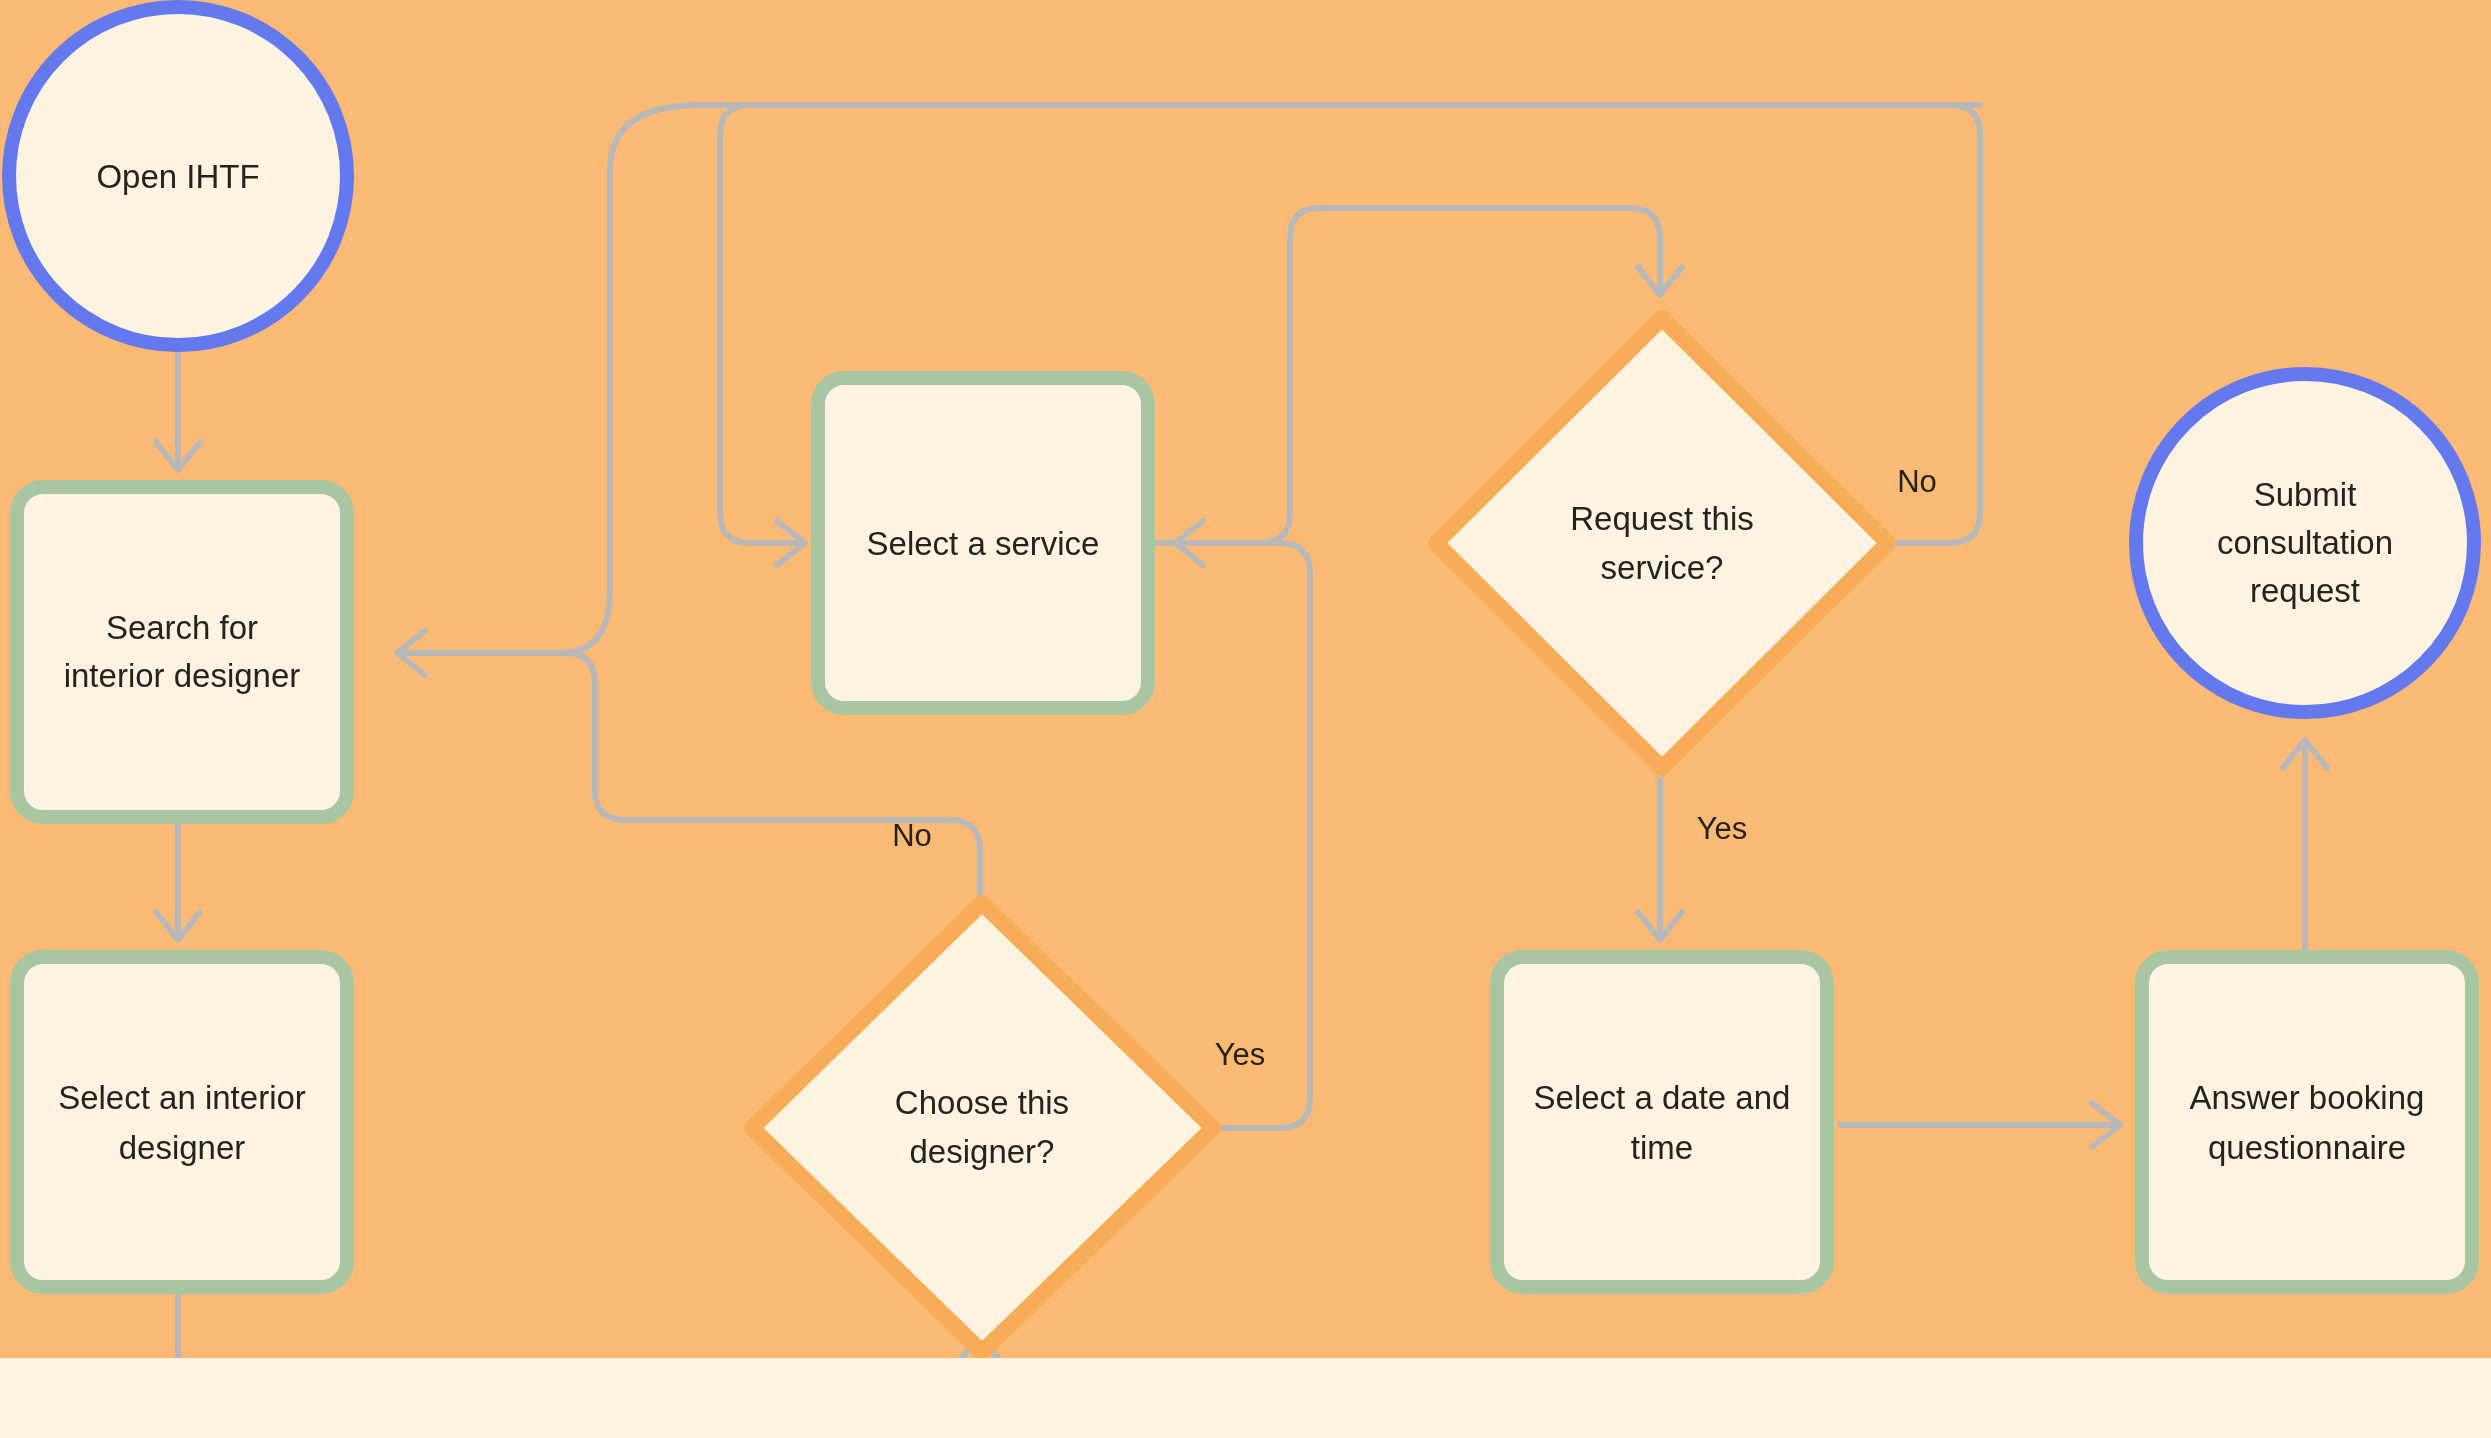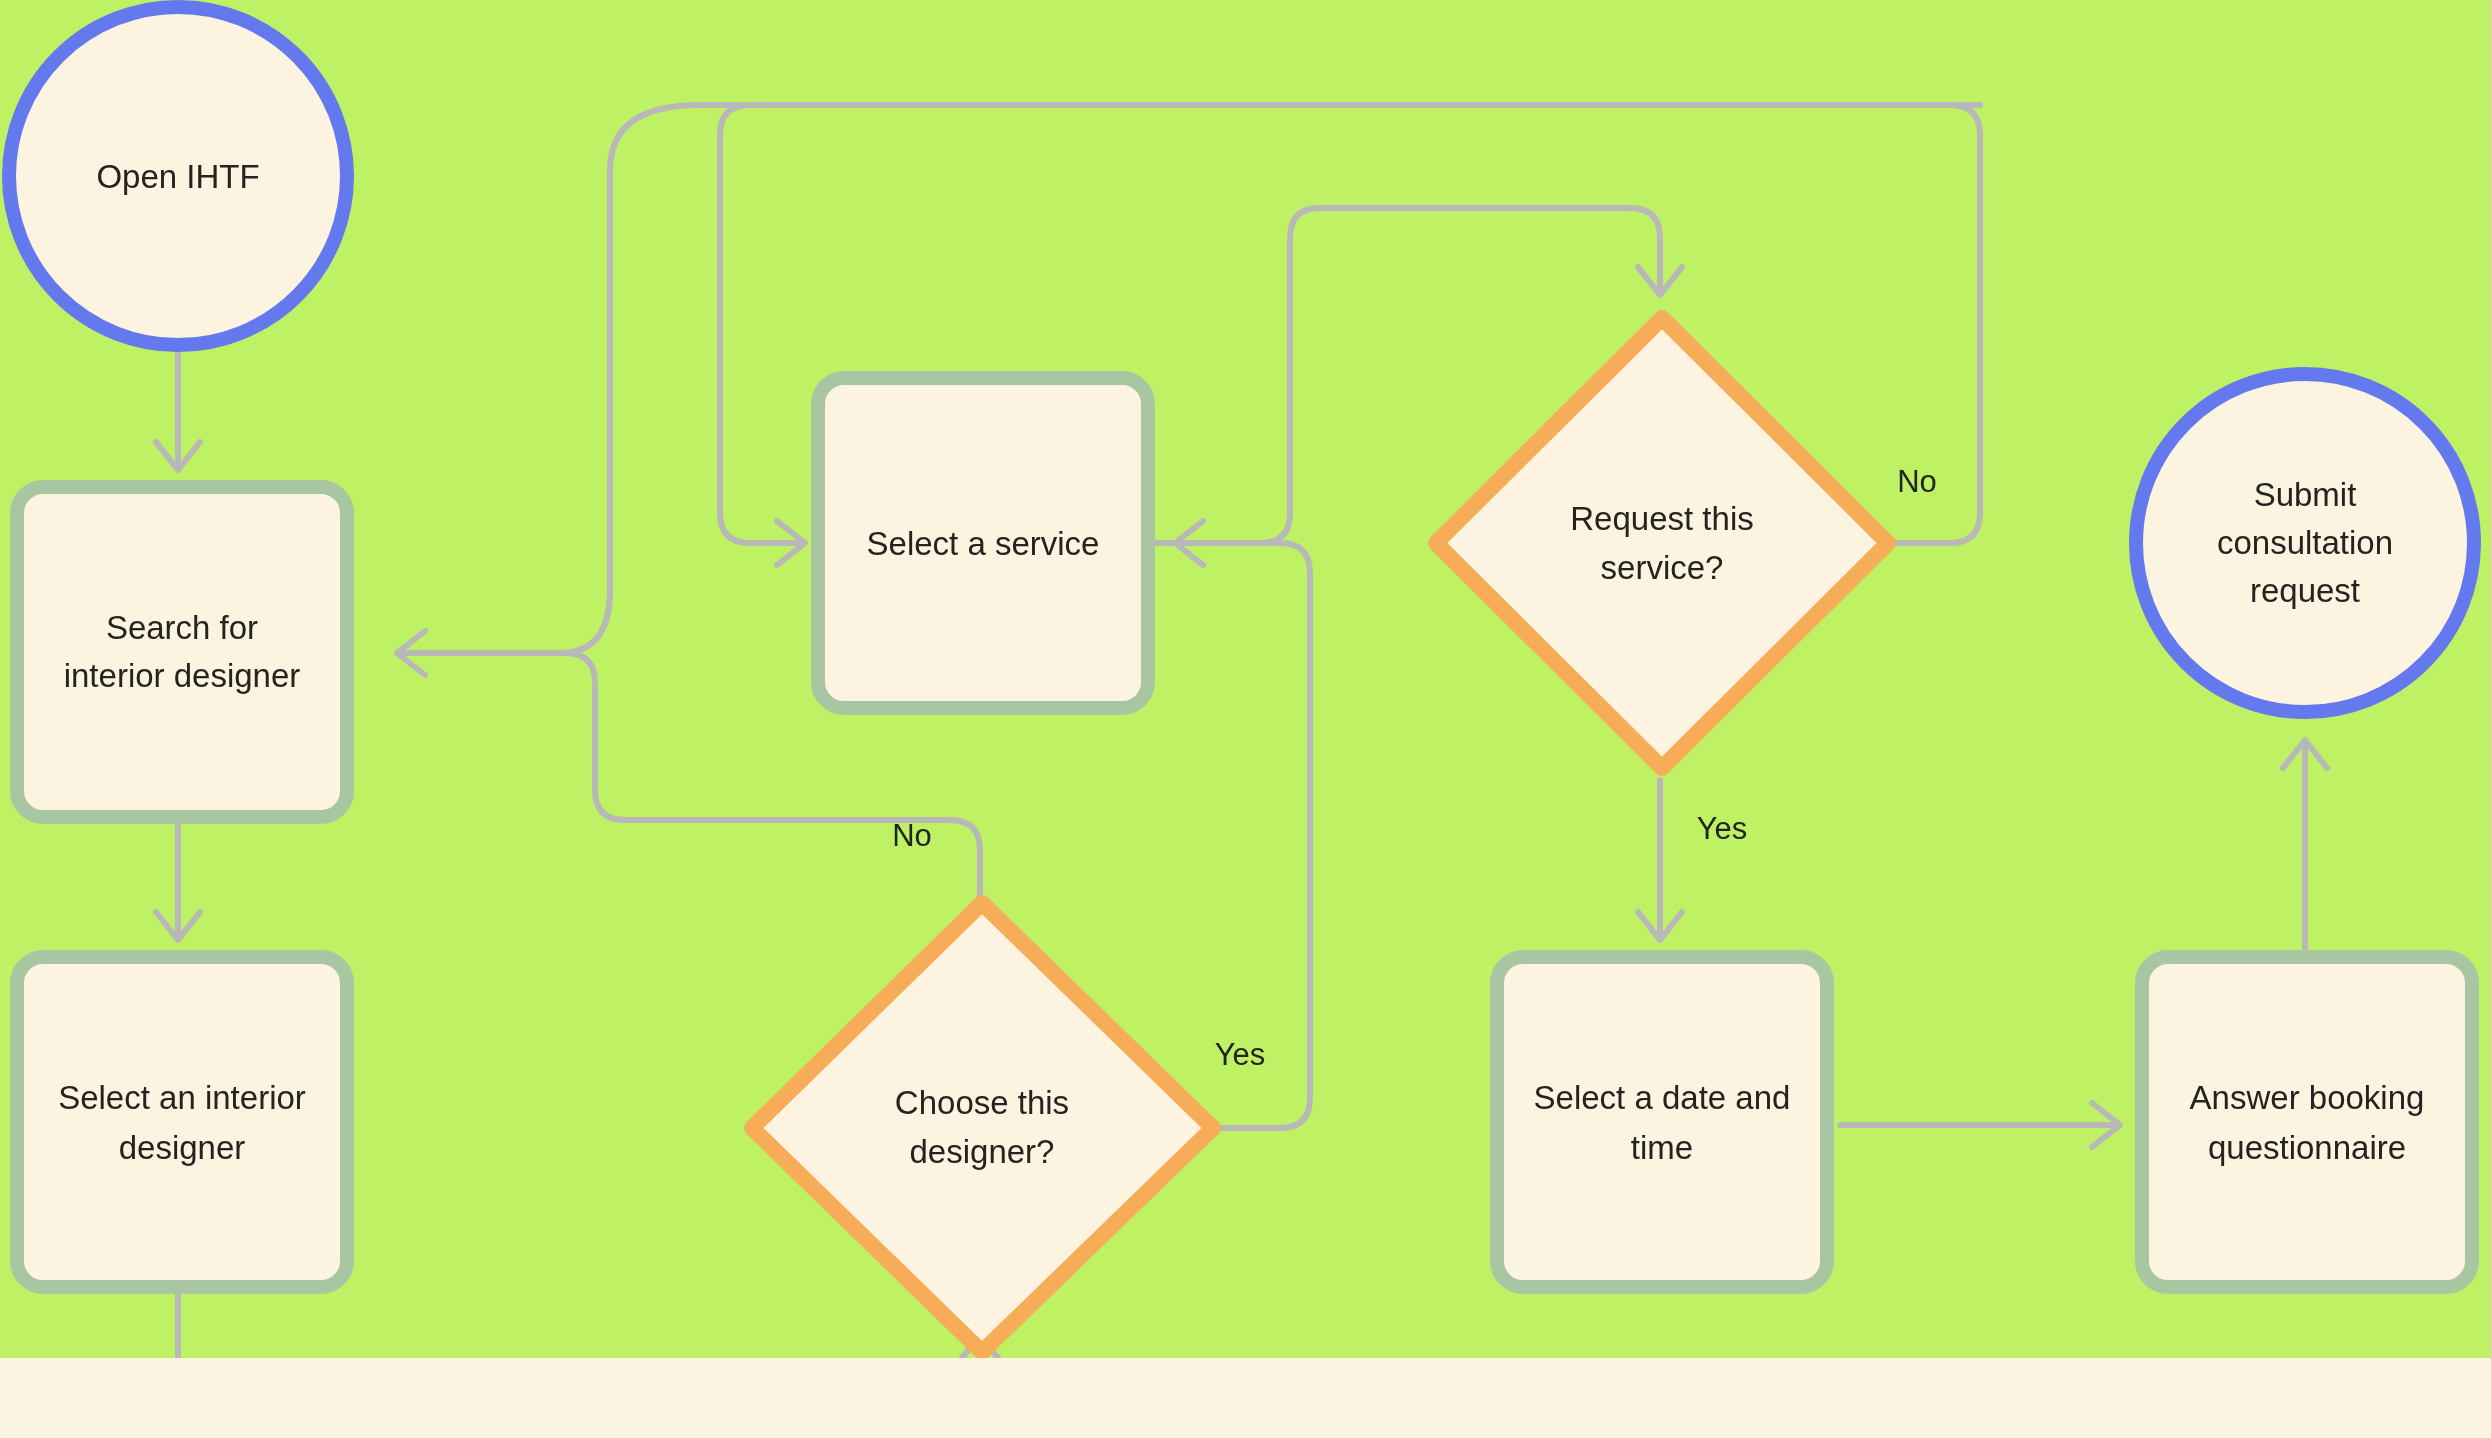--- a/index.html
+++ b/index.html
@@ -4,21 +4,21 @@
 <style>
   html, body {
     margin: 0;
     padding: 0;
     background: #fcf3e0;
   }
   #stage {
     position: relative;
     width: 2491px;
     height: 1358px;
-    background: #bef264;
+    background: #fdba74;
     overflow: hidden;
     font-family: "Liberation Sans", sans-serif;
   }
   svg.layer {
     position: absolute;
     left: 0;
     top: 0;
     width: 2491px;
     height: 1438px;
   }

